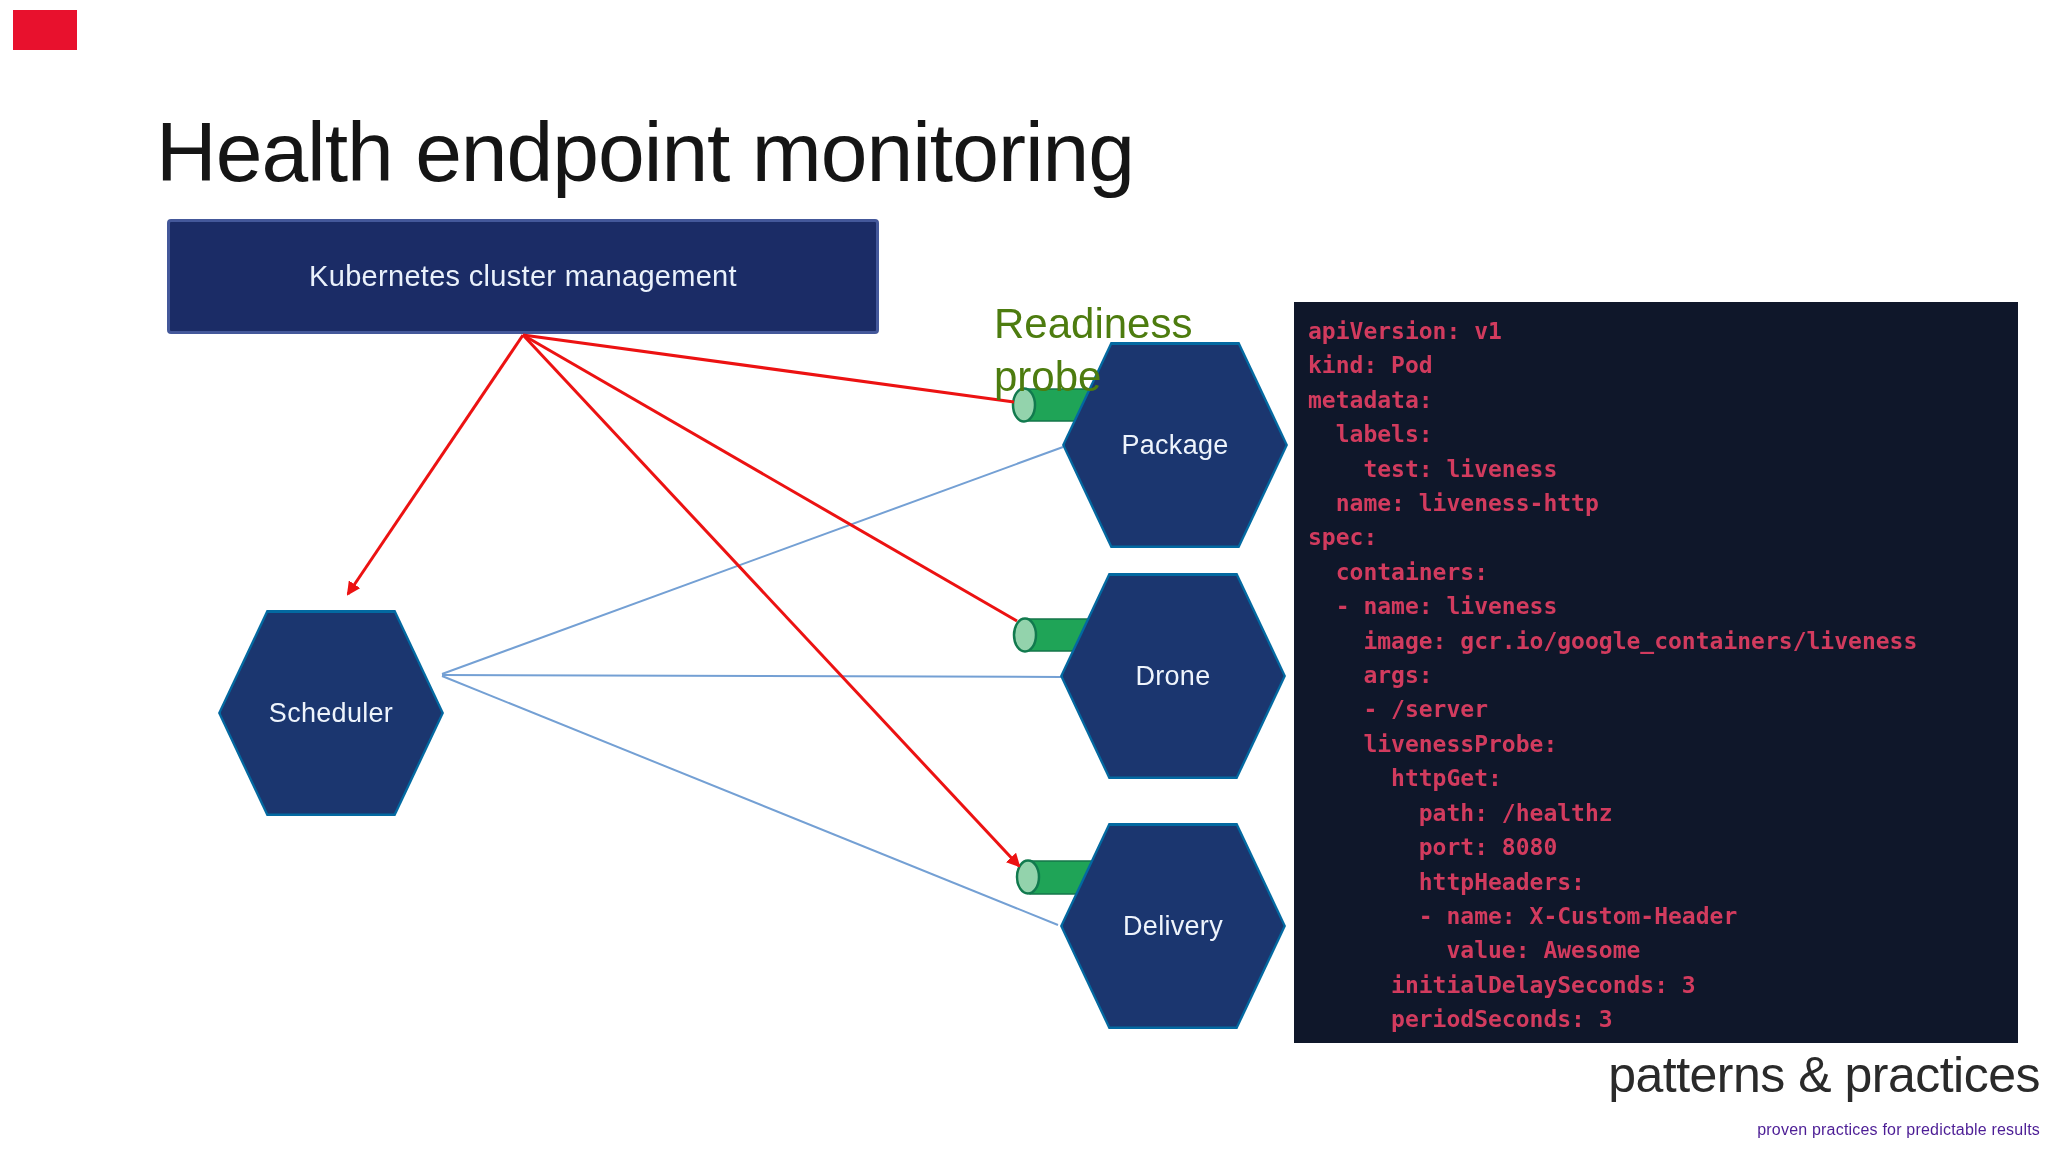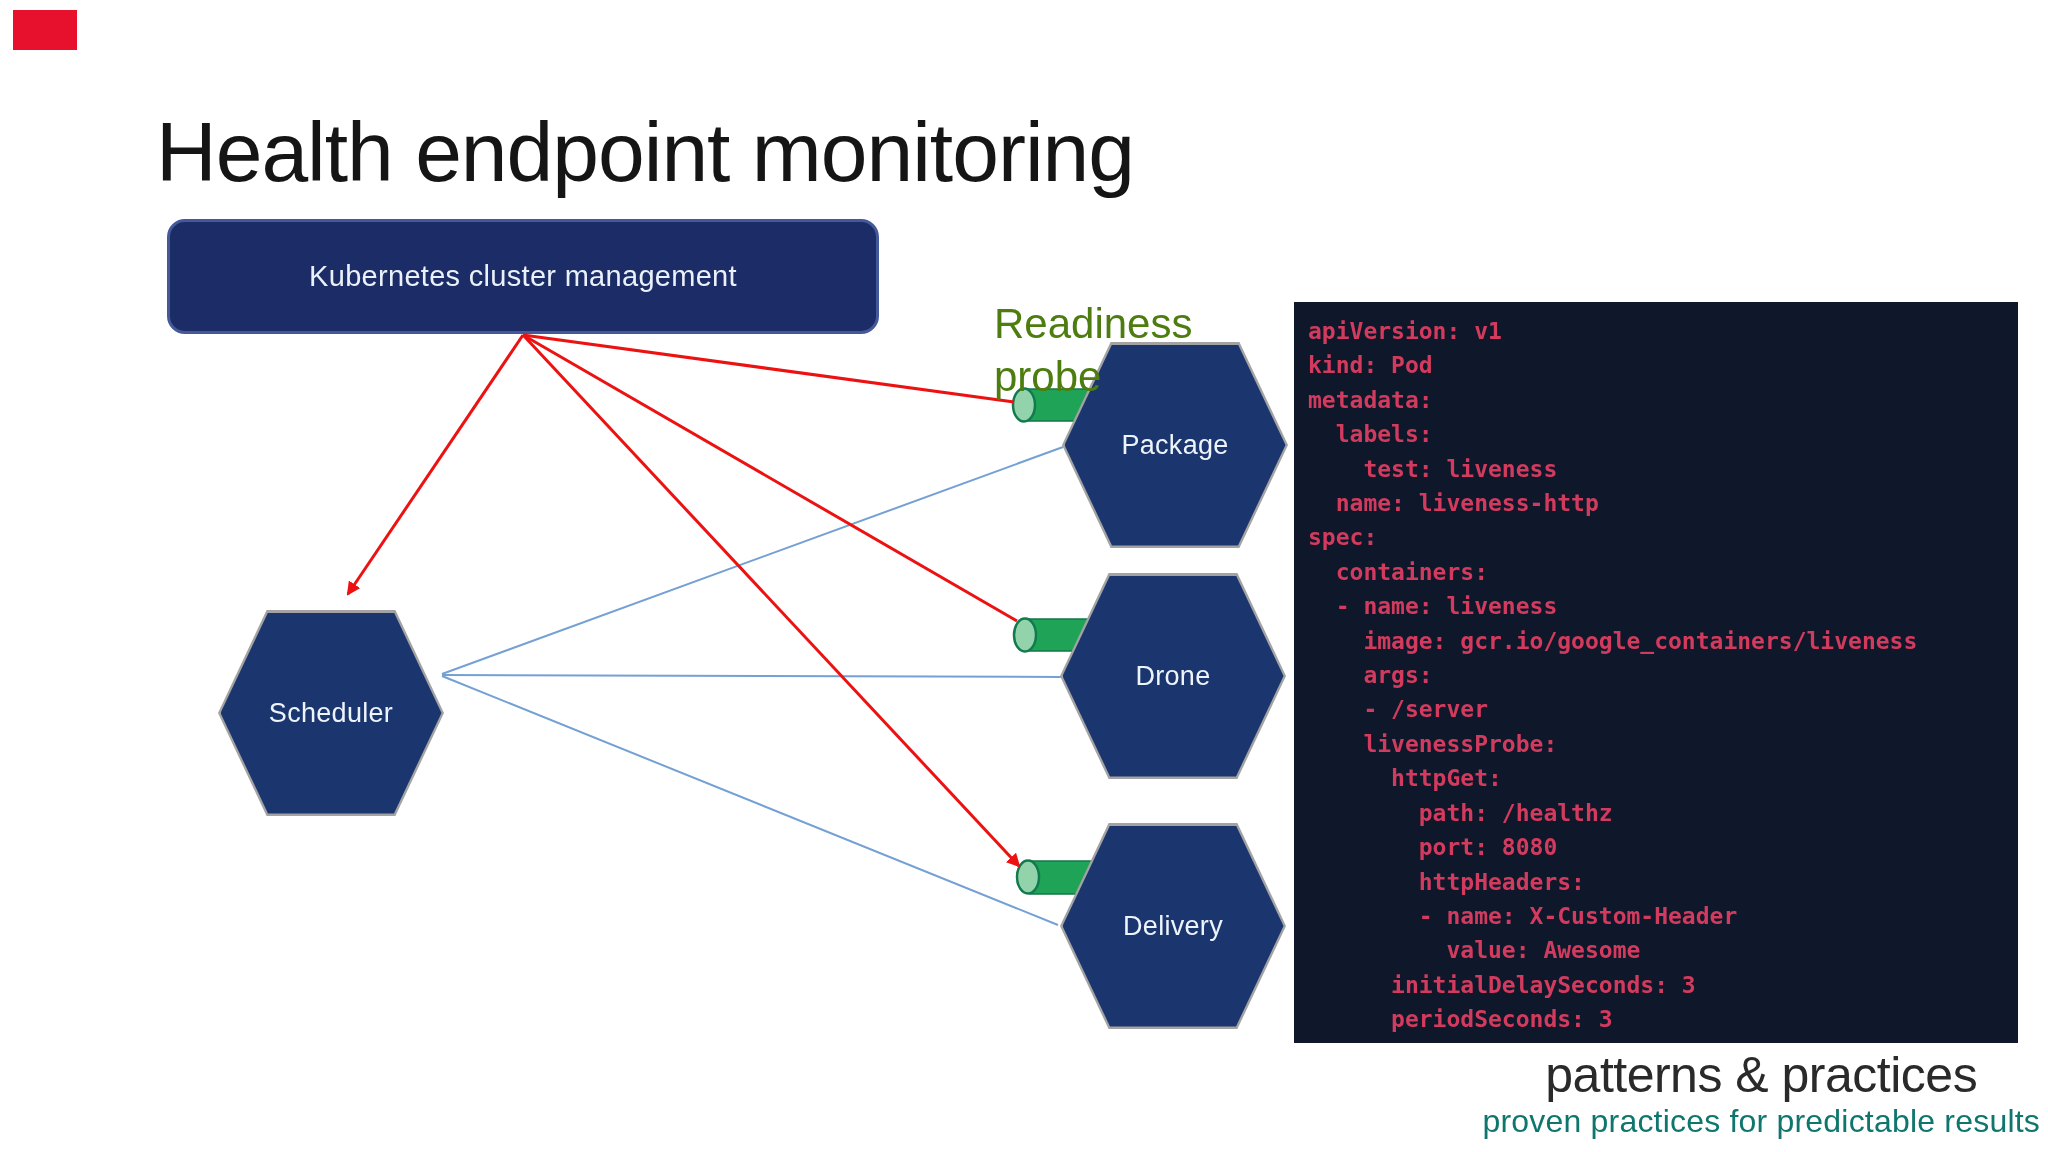--- a/index.html
+++ b/index.html
@@ -10,36 +10,36 @@
   .badge{
     position:absolute;left:13px;top:10px;width:64px;height:40px;
   }
   .slide-title{
     position:absolute;left:156px;top:104px;
     font-size:84px;font-weight:400;color:#151515;letter-spacing:-1px;
     white-space:nowrap;
   }
   .kube-box{
     position:absolute;left:167px;top:219px;width:712px;height:115px;
-    border-radius:18px;box-sizing:border-box;
+    border-radius:4px;box-sizing:border-box;
     border:3px solid #44589a;
     display:flex;align-items:center;justify-content:center;
     z-index:2;
   }
   .kube-box .label{font-size:29px;color:#eaf1fb;letter-spacing:.3px;}
   .probe-label{
     position:absolute;left:994px;top:288px;
     font-size:42px;line-height:1.27;color:#4d7c0f;white-space:pre-line;
     z-index:4;
     margin-top:9px;
   }
   .hex{
     position:absolute;width:226px;height:206px;z-index:2;
     clip-path:polygon(0 50%,21.5% 0,78.5% 0,100% 50%,78.5% 100%,21.5% 100%);
-    background:#a3a3a3;
+    background:#0369a1;
   }
   .hex .hex-inner{
     position:absolute;left:2.5px;top:2.5px;right:2.5px;bottom:2.5px;
     clip-path:polygon(0 50%,21.5% 0,78.5% 0,100% 50%,78.5% 100%,21.5% 100%);
     display:flex;align-items:center;justify-content:center;
   }
   .hex .label{font-size:27px;color:#eef4fc;letter-spacing:.3px;}
   .hex-scheduler{left:218px;top:571px;margin-top:39px;}
   .hex-package{left:1062px;top:342px;}
   .hex-drone{left:1060px;top:573px;}
@@ -59,21 +59,21 @@
   }
   .footer{
     position:absolute;right:8px;top:1050px;text-align:right;z-index:2;
   }
   .footer .brand{
     font-size:50px;font-weight:300;color:#2a2a2a;letter-spacing:-.5px;
     line-height:1.0;
     text-align:center;
   }
   .footer .tagline{
-    font-size:32px;color:#0f766e;margin-top:3px;letter-spacing:.2px;
+    font-size:16px;color:#4c1d95;margin-top:21px;letter-spacing:.2px;
   }
 </style>
 </head>
 <body>
 
 <div class="badge" style="background:#e8112d;"></div>
 
 <div class="slide-title">Health endpoint monitoring</div>
 
 <svg id="layer-under" class="layer">

